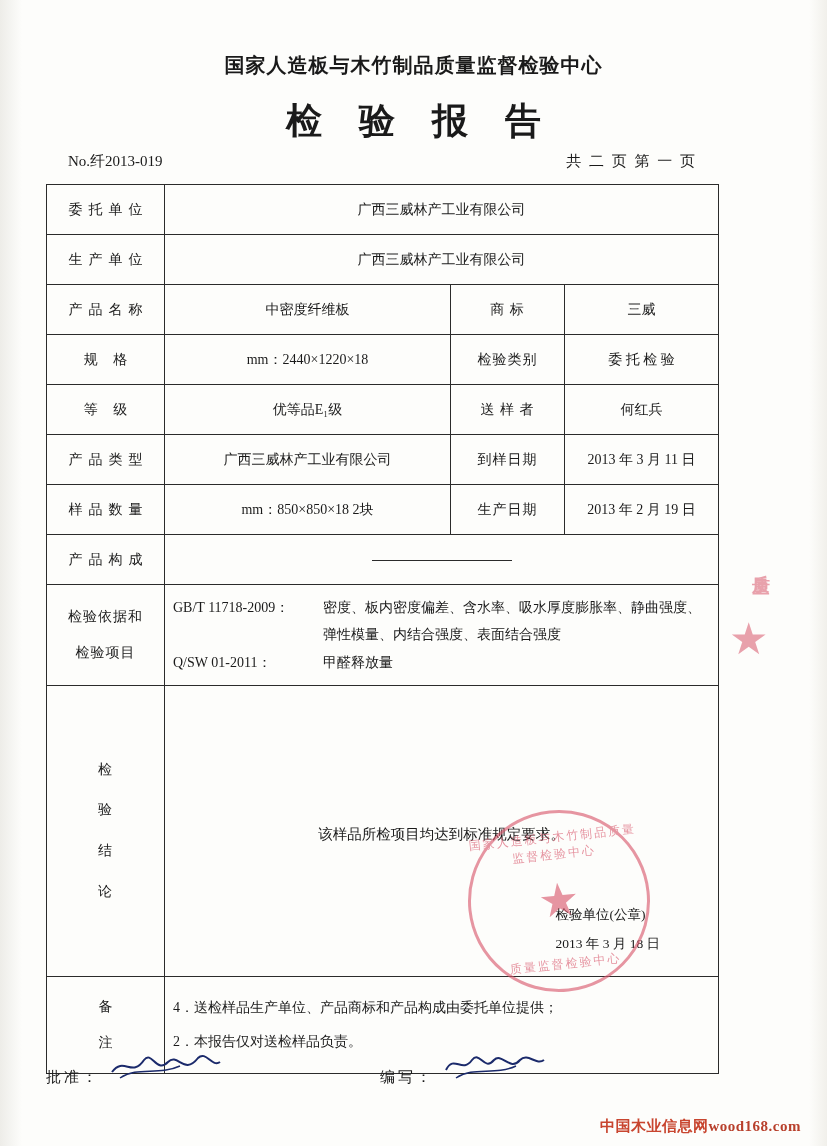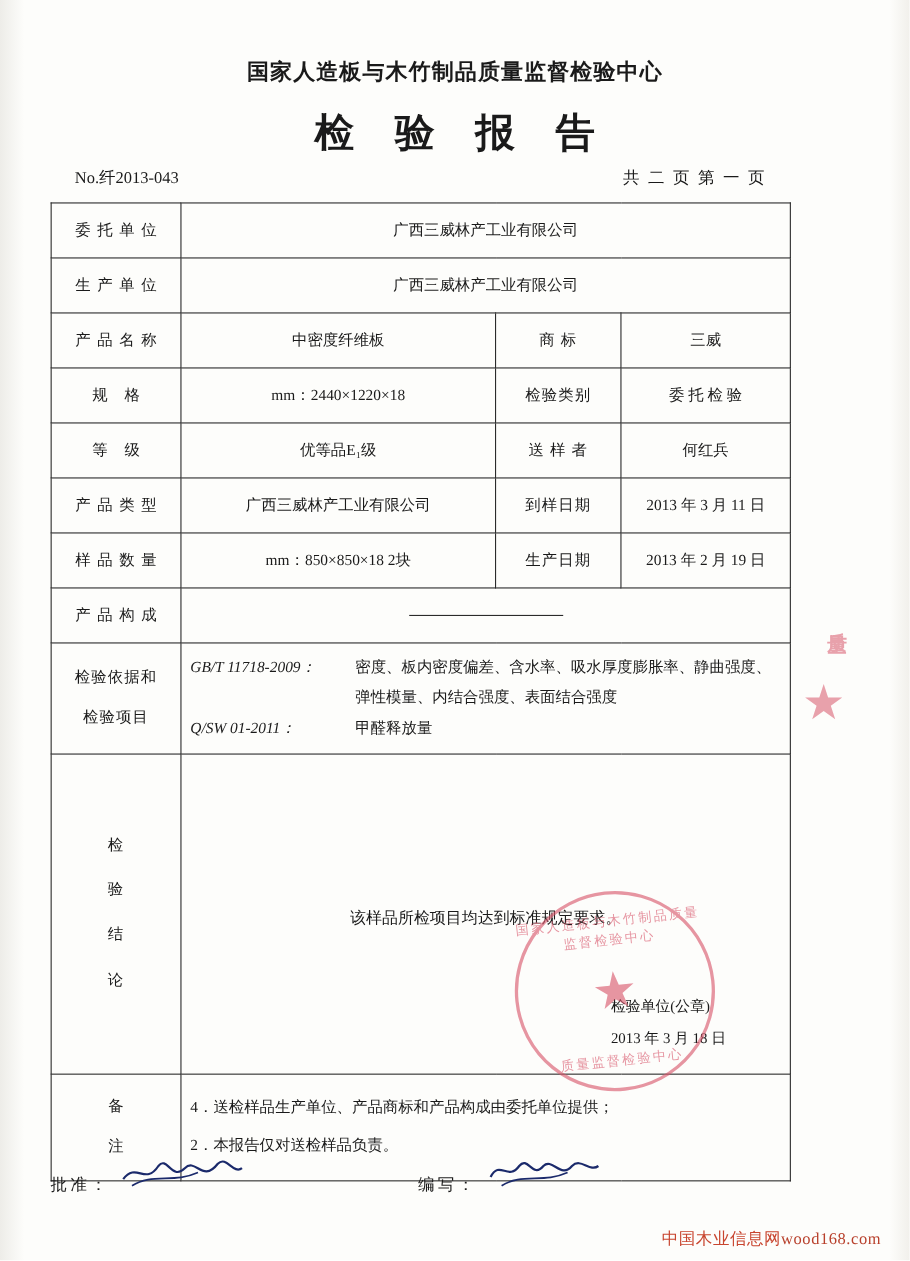--- a/index.html
+++ b/index.html
@@ -110,21 +110,20 @@
     padding: 10px 6px 10px 10px;
     font-size: 13.5px;
     line-height: 1.95;
   }
   .basis-body .row {
     display: flex;
   }
   .basis-body .std {
     width: 150px;
     flex: 0 0 150px;
-    font-style: italic;
   }
   .basis-body .items {
     flex: 1 1 auto;
   }
   .concl-label {
     text-align: center;
     font-size: 14px;
     line-height: 2.9;
     letter-spacing: 1px;
   }
@@ -238,40 +237,40 @@
     font-size: 18px;
     font-weight: bold;
     writing-mode: vertical-rl;
     letter-spacing: 4px;
   }
   .watermark {
     position: absolute;
     right: 26px;
     bottom: 10px;
     font-size: 15px;
-    font-weight: normal;
+    font-weight: bold;
     color: #c8452f;
     letter-spacing: .5px;
   }
   .watermark .wm-en { color: #b8402c; }
 </style>
 </head>
 <body>
 
 <div class="page">
   <div class="scan-edge-left"></div>
   <div class="scan-edge-right"></div>
 
   <div class="header">
     <div class="org-title">国家人造板与木竹制品质量监督检验中心</div>
     <div class="doc-title">检 验 报 告</div>
   </div>
 
   <div class="meta-row">
-    <div>No.纤2013-043</div>
+    <div>No.纤2013-019</div>
     <div class="meta-right">共 二 页   第 一 页</div>
   </div>
 
   <table class="report">
     <colgroup>
       <col style="width:118px">
       <col style="width:286px">
       <col style="width:114px">
       <col style="width:154px">
     </colgroup>

